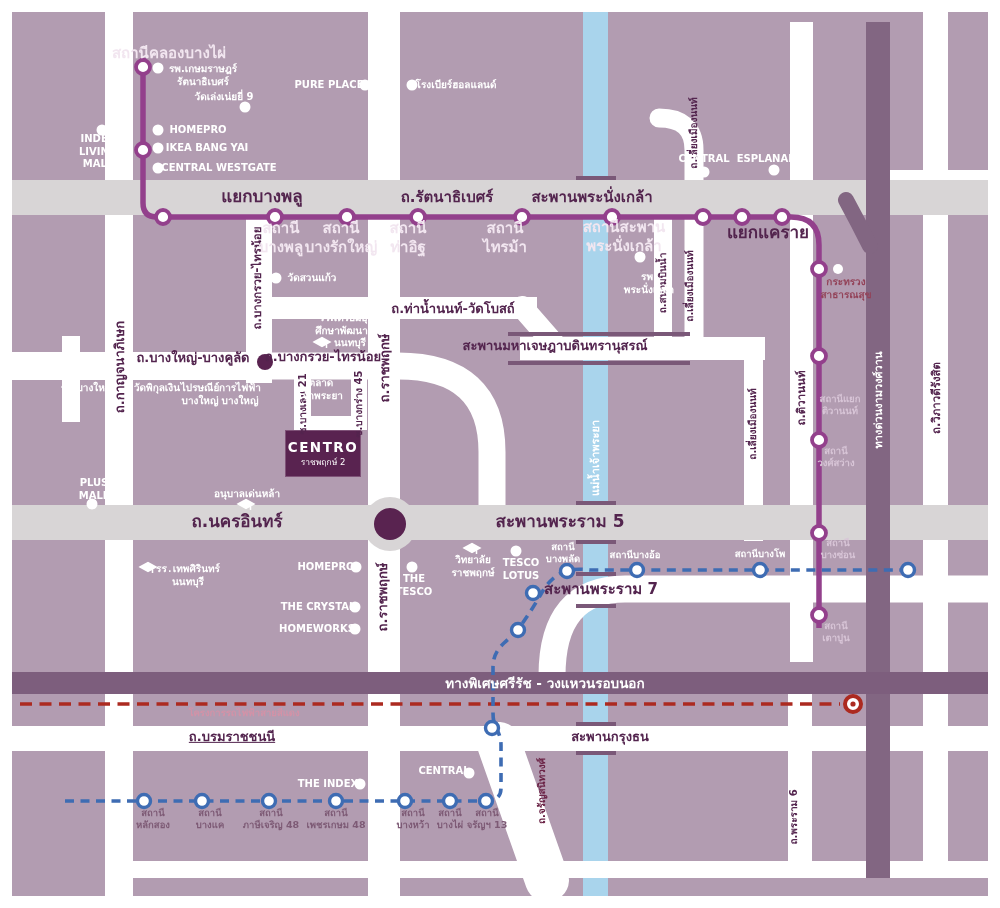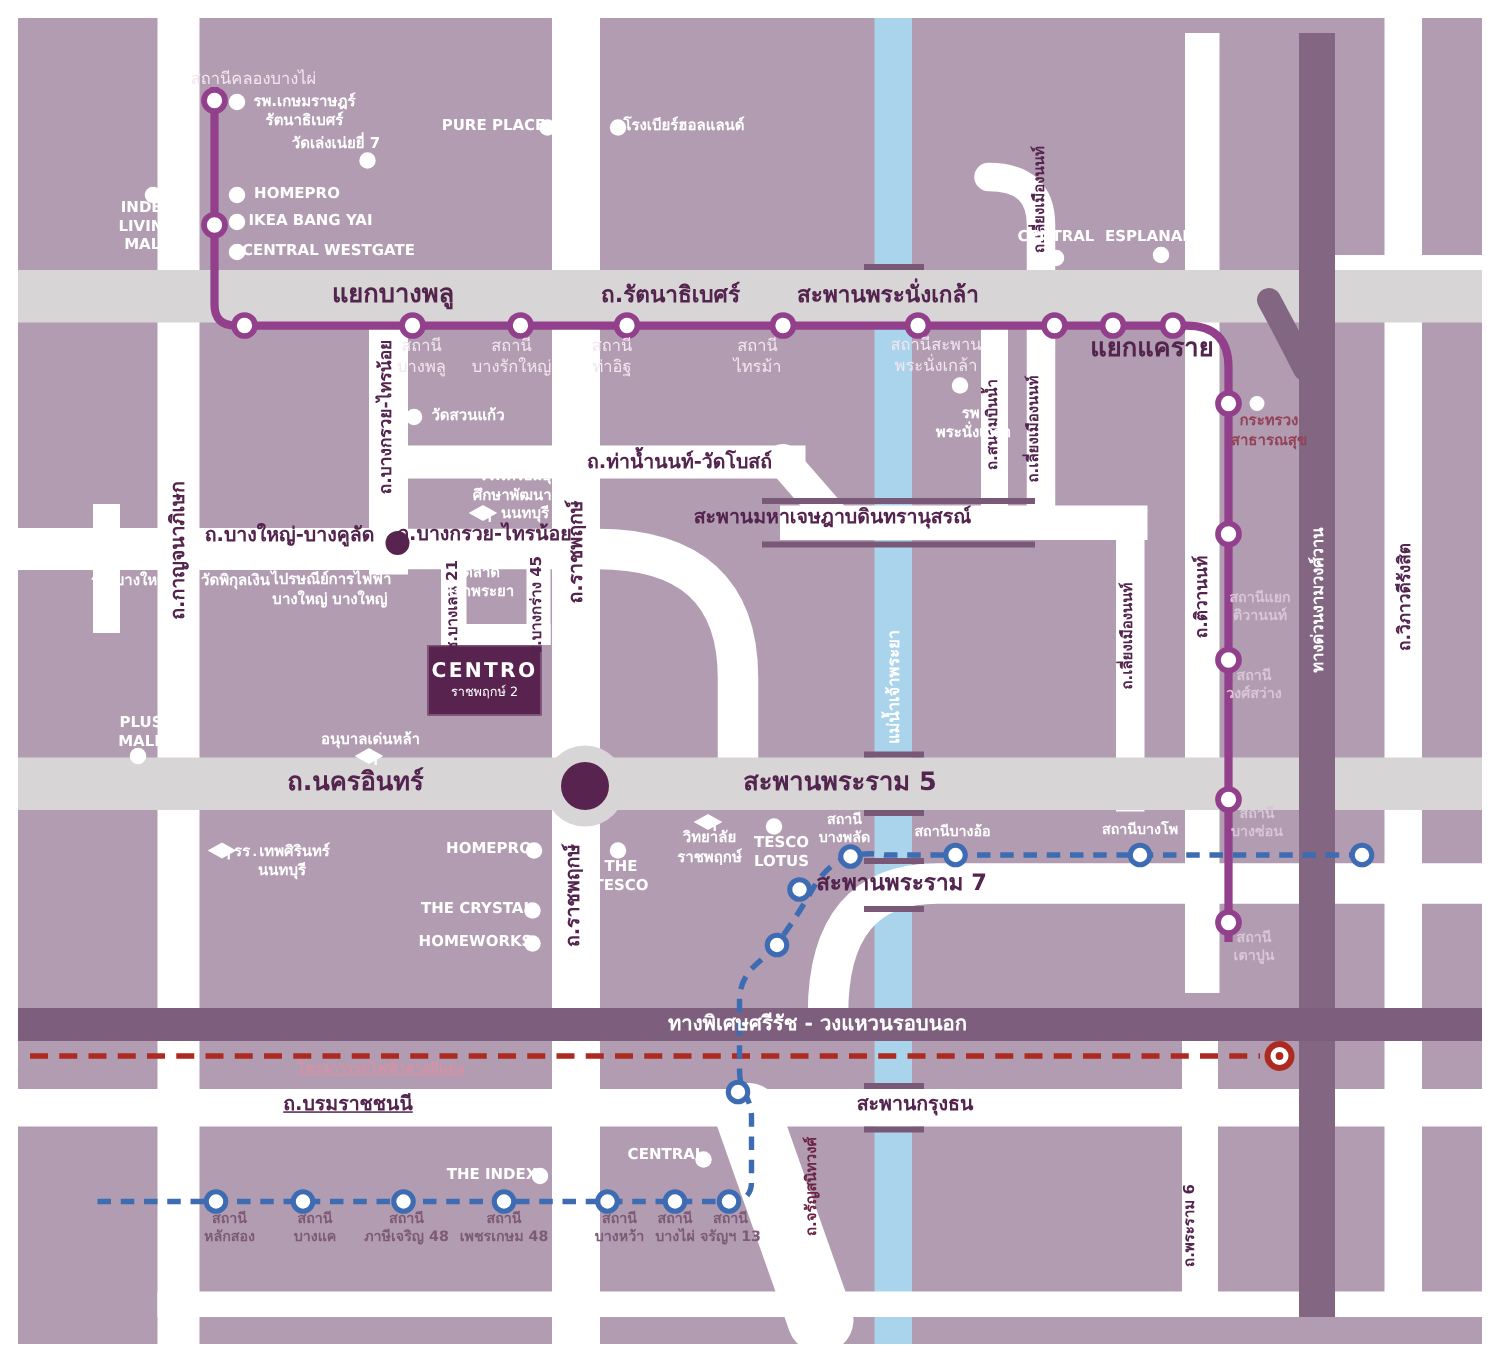--- a/index.html
+++ b/index.html
@@ -33,21 +33,21 @@
 
   .lb{position:absolute;transform:translate(-50%,-50%);white-space:pre-line;text-align:center;
       font-weight:700;line-height:1.25;}
   .lb.v{transform:translate(-50%,-50%) rotate(-90deg);}
   .jr{font-size:17px;color:var(--ink);}
   .jr2{font-size:15px;color:var(--ink);}
   .rd{font-size:13px;color:var(--ink);}
   .rd-sm{font-size:11.5px;color:var(--ink);}
   .rd-xs{font-size:10px;color:var(--ink);}
   .poi{font-size:10px;color:#fff;}
-  .stp{font-size:11px;color:#f2e6f0;font-weight:400;}
+  .stp{font-size:15px;color:#f2e6f0;font-weight:700;}
   .stpr{font-size:9.5px;color:#d8c5d7;font-weight:600;}
   .stw{font-size:9.5px;color:#fff;font-weight:600;}
   .stb{font-size:9.5px;color:#7d5a75;font-weight:600;}
   .redl{font-size:9.5px;color:#d392a7;font-weight:600;}
   .riv{font-size:11px;color:#fff;font-weight:600;}
   .exp{font-size:13.5px;color:#fff;}
   .plum{color:#934258;}
   .plum2{color:#6b2346;}
 
   #centro-box{position:absolute;left:285px;top:430px;width:76px;height:47px;
@@ -230,21 +230,21 @@
     <div class="lb rd-xs v" style="left: 753px; top: 424px;">ถ.เลี่ยงเมืองนนท์</div>
     <div class="lb rd-sm v" style="left: 801px; top: 398px;">ถ.ติวานนท์</div>
     <div class="lb rd-sm v" style="left: 936px; top: 398px;">ถ.วิภาวดีรังสิต</div>
     <div class="lb rd-xs v plum2" style="left: 542px; top: 791px;">ถ.จรัญสนิทวงศ์</div>
     <div class="lb rd-xs v" style="left: 794px; top: 817px;">ถ.พระราม 6</div>
     <div class="lb riv v" style="left: 596px; top: 458px;">แม่น้ำเจ้าพระยา</div>
     <div class="lb riv v" style="left: 879px; top: 400px;">ทางด่วนงามวงศ์วาน</div>
     <div class="lb stp" style="left: 169px; top: 53px;">สถานีคลองบางไผ่</div>
     <div class="lb poi" style="left: 203px; top: 75px;">รพ.เกษมราษฎร์
 รัตนาธิเบศร์</div>
-    <div class="lb poi" style="left: 224px; top: 97px;">วัดเล่งเน่ยยี่ 7</div>
+    <div class="lb poi" style="left: 224px; top: 97px;">วัดเล่งเน่ยยี่ 9</div>
     <div class="lb poi" style="left: 198px; top: 130px;">HOMEPRO</div>
     <div class="lb poi" style="left: 207px; top: 148px;">IKEA BANG YAI</div>
     <div class="lb poi" style="left: 219px; top: 168px;">CENTRAL WESTGATE</div>
     <div class="lb poi" style="left: 98px; top: 152px;">INDEX
 LIVING
 MALL</div>
     <div class="lb poi" style="left: 329px; top: 85px;">PURE PLACE</div>
     <div class="lb poi" style="left: 456px; top: 85px;">โรงเบียร์ฮอลแลนด์</div>
     <div class="lb poi" style="left: 312px; top: 278px;">วัดสวนแก้ว</div>
     <div class="lb poi" style="left: 649px; top: 283px;">รพ.
@@ -309,14 +309,14 @@
     <div class="lb stb" style="left: 271px; top: 819px;">สถานี
 ภาษีเจริญ 48</div>
     <div class="lb stb" style="left: 336px; top: 819px;">สถานี
 เพชรเกษม 48</div>
     <div class="lb stb" style="left: 413px; top: 819px;">สถานี
 บางหว้า</div>
     <div class="lb stb" style="left: 450px; top: 819px;">สถานี
 บางไผ่</div>
     <div class="lb stb" style="left: 487px; top: 819px;">สถานี
 จรัญฯ 13</div>
-    <div class="lb redl" style="left: 254px; top: 713px; text-decoration: underline;">โครงการรถไฟฟ้าสายสีแดง</div>
+    <div class="lb redl" style="left: 244px; top: 713px;">โครงการรถไฟฟ้าสายสีแดง</div>
   </div>
 
 </body></html>

